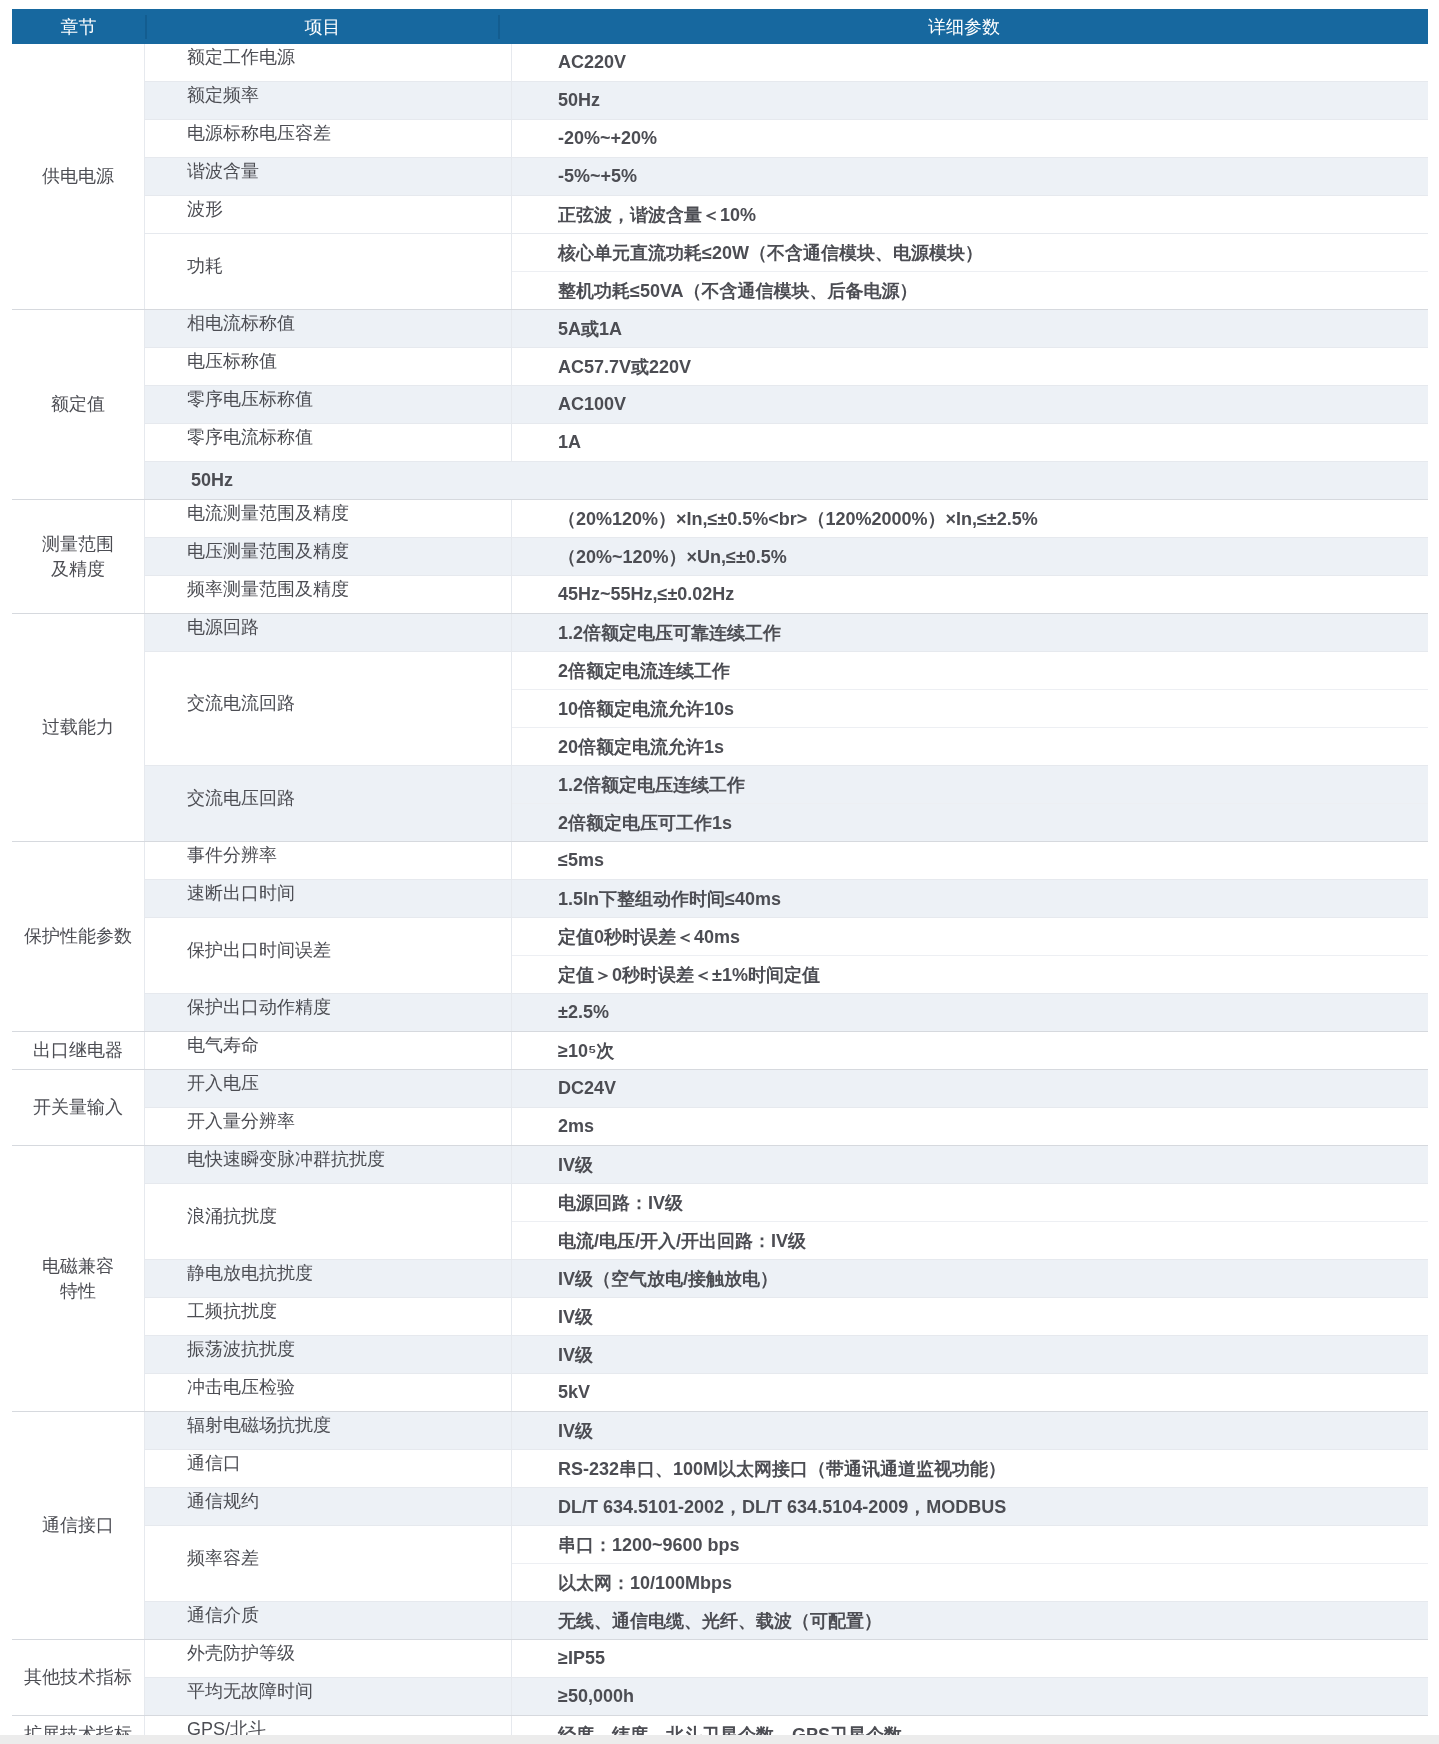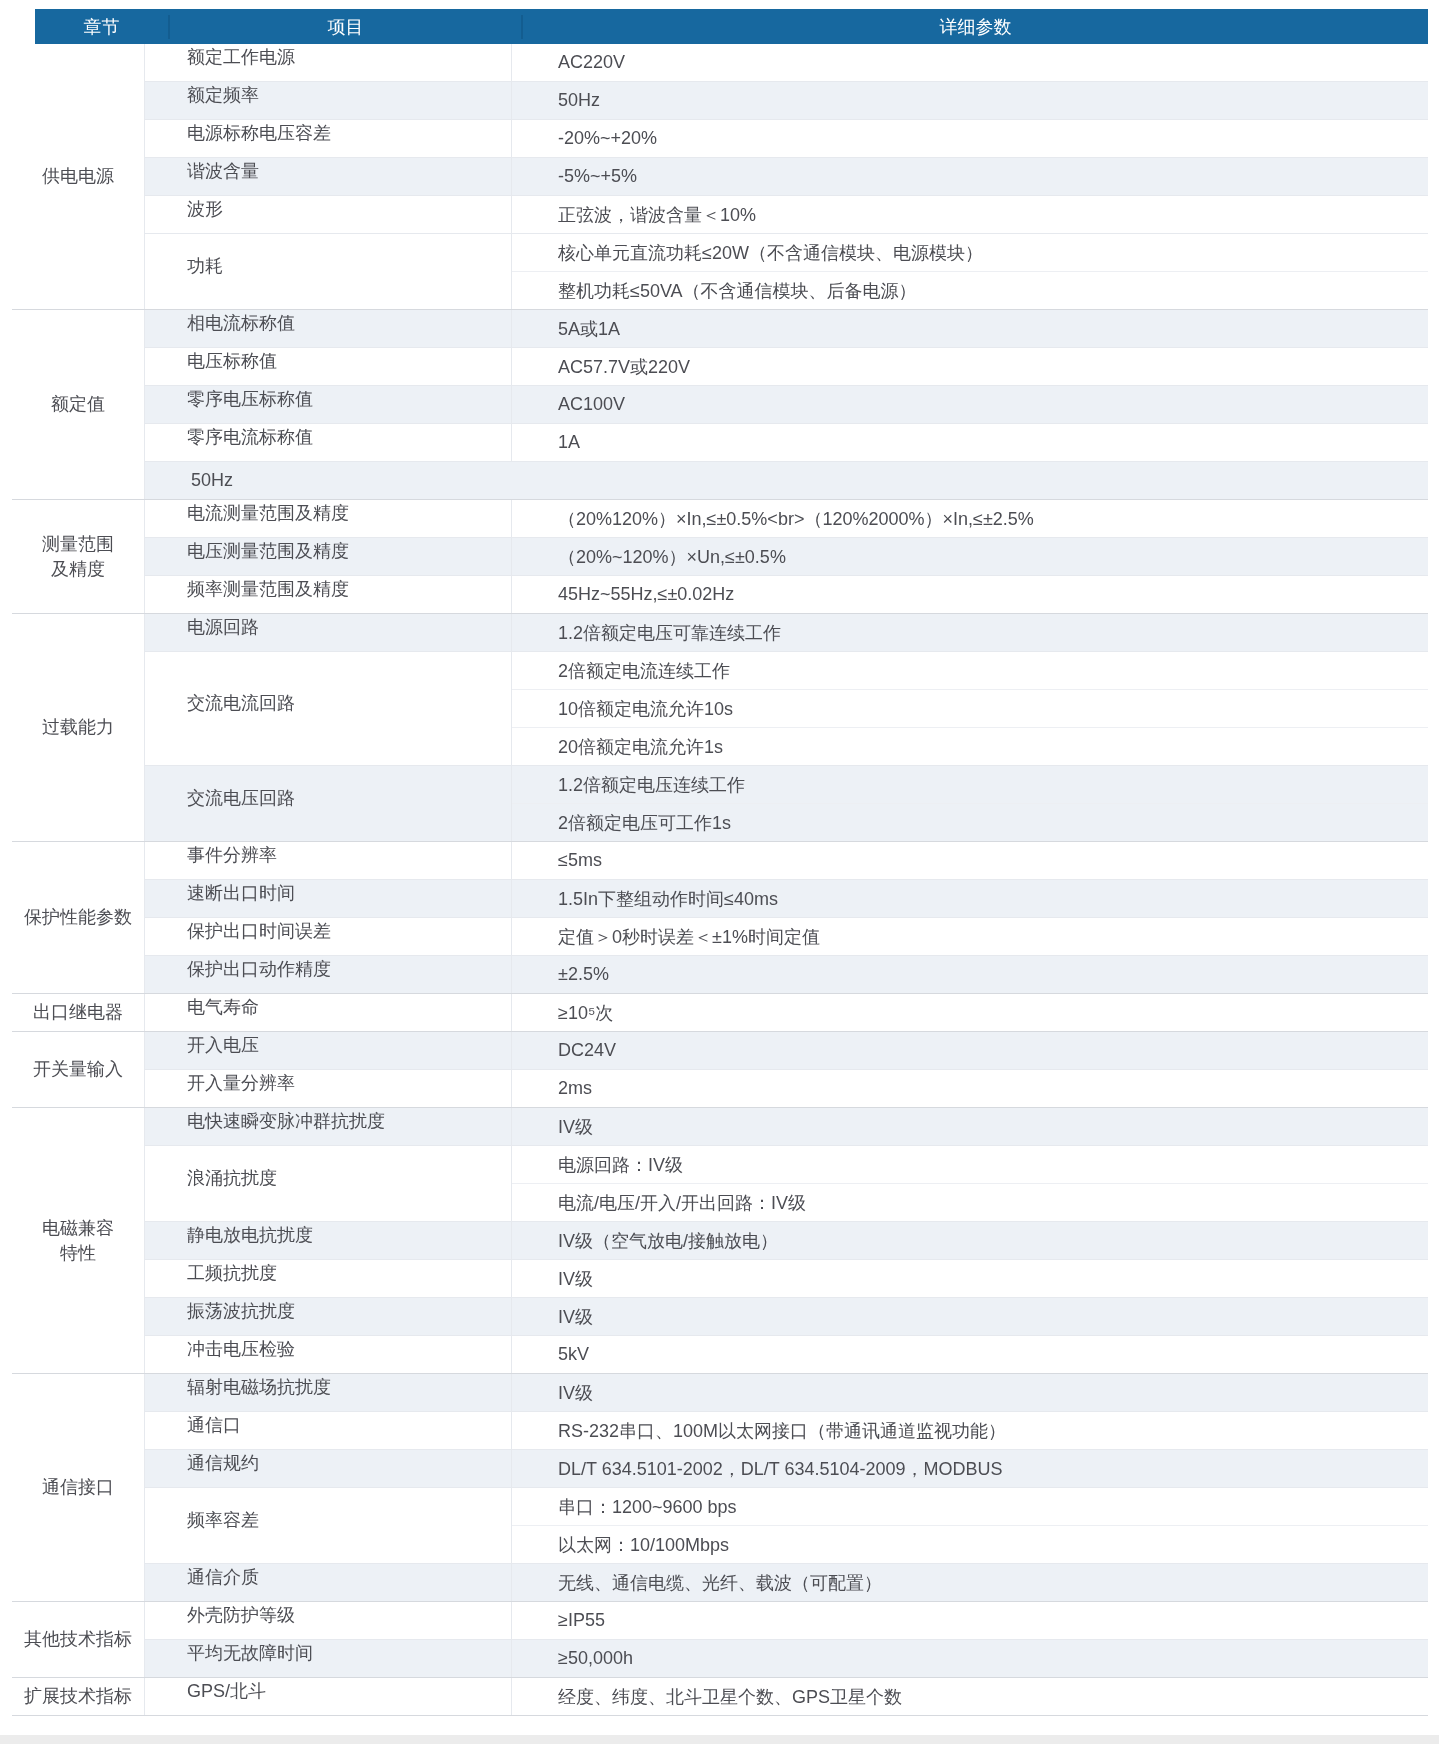--- a/index.html
+++ b/index.html
@@ -17,21 +17,20 @@
   body{
     width:1439px;height:1744px;overflow:hidden;background:#ffffff;
     font-family:"Liberation Sans","DejaVu Sans",sans-serif;
     color:var(--text);
   }
   .spec-table{margin:9px 11px 0 12px;}
   .thead{
     display:flex;align-items:center;height:35px;
     background:var(--header_bg);color:var(--header_text);
     font-size:18px;
-    margin-left:23px;
   }
   .th{text-align:center;box-sizing:border-box;}
   .th.col-section{width:133px;}
   .th.col-item{width:353px;border-left:2px solid var(--header_divider);}
   .th.col-params{flex:1;border-left:2px solid var(--header_divider);}
   .tbody{border-bottom:1px solid var(--section_divider);}
   .section{display:flex;}
   .section + .section{border-top:1px solid var(--section_divider);}
   .section-label{
     width:133px;flex:none;display:flex;flex-direction:column;
@@ -43,21 +42,21 @@
   .row{display:flex;background:#ffffff;}
   .row.shaded{background:var(--shaded_row);}
   .row + .row{border-top:1px solid var(--row_divider);}
   .cell{box-sizing:border-box;font-size:18px;}
   .cell.item{
     width:367px;flex:none;display:flex;align-items:center;
     padding:0 10px 12px 42px;min-height:37px;
     border-right:1px solid var(--row_divider);
   }
   .cell.value{flex:1;min-width:0;display:flex;flex-direction:column;justify-content:center;}
-  .vline{min-height:37px;display:flex;align-items:center;padding-left:46px;}
+  .vline{min-height:37px;display:flex;align-items:center;padding-left:46px;font-weight:bold;}
   .vline + .vline{border-top:1px solid var(--subline_divider);}
   .page-bottom-edge{
     position:absolute;left:0;bottom:0;width:1439px;height:9px;
     background:var(--page_edge);
   }
 </style>
 </head>
 <body>
 
 <div class="spec-table">
@@ -233,20 +232,21 @@
   <div class="row shaded">
     <div class="cell item">速断出口时间</div>
     <div class="cell value">
               <div class="vline">1.5In下整组动作时间≤40ms</div>
             </div>
   </div>
 
   <div class="row">
     <div class="cell item">保护出口时间误差</div>
     <div class="cell value">
+              <div class="vline">定值0秒时误差＜40ms</div>
               <div class="vline">定值＞0秒时误差＜±1%时间定值</div>
             </div>
   </div>
 
   <div class="row shaded">
     <div class="cell item">保护出口动作精度</div>
     <div class="cell value">
               <div class="vline">±2.5%</div>
             </div>
   </div>

